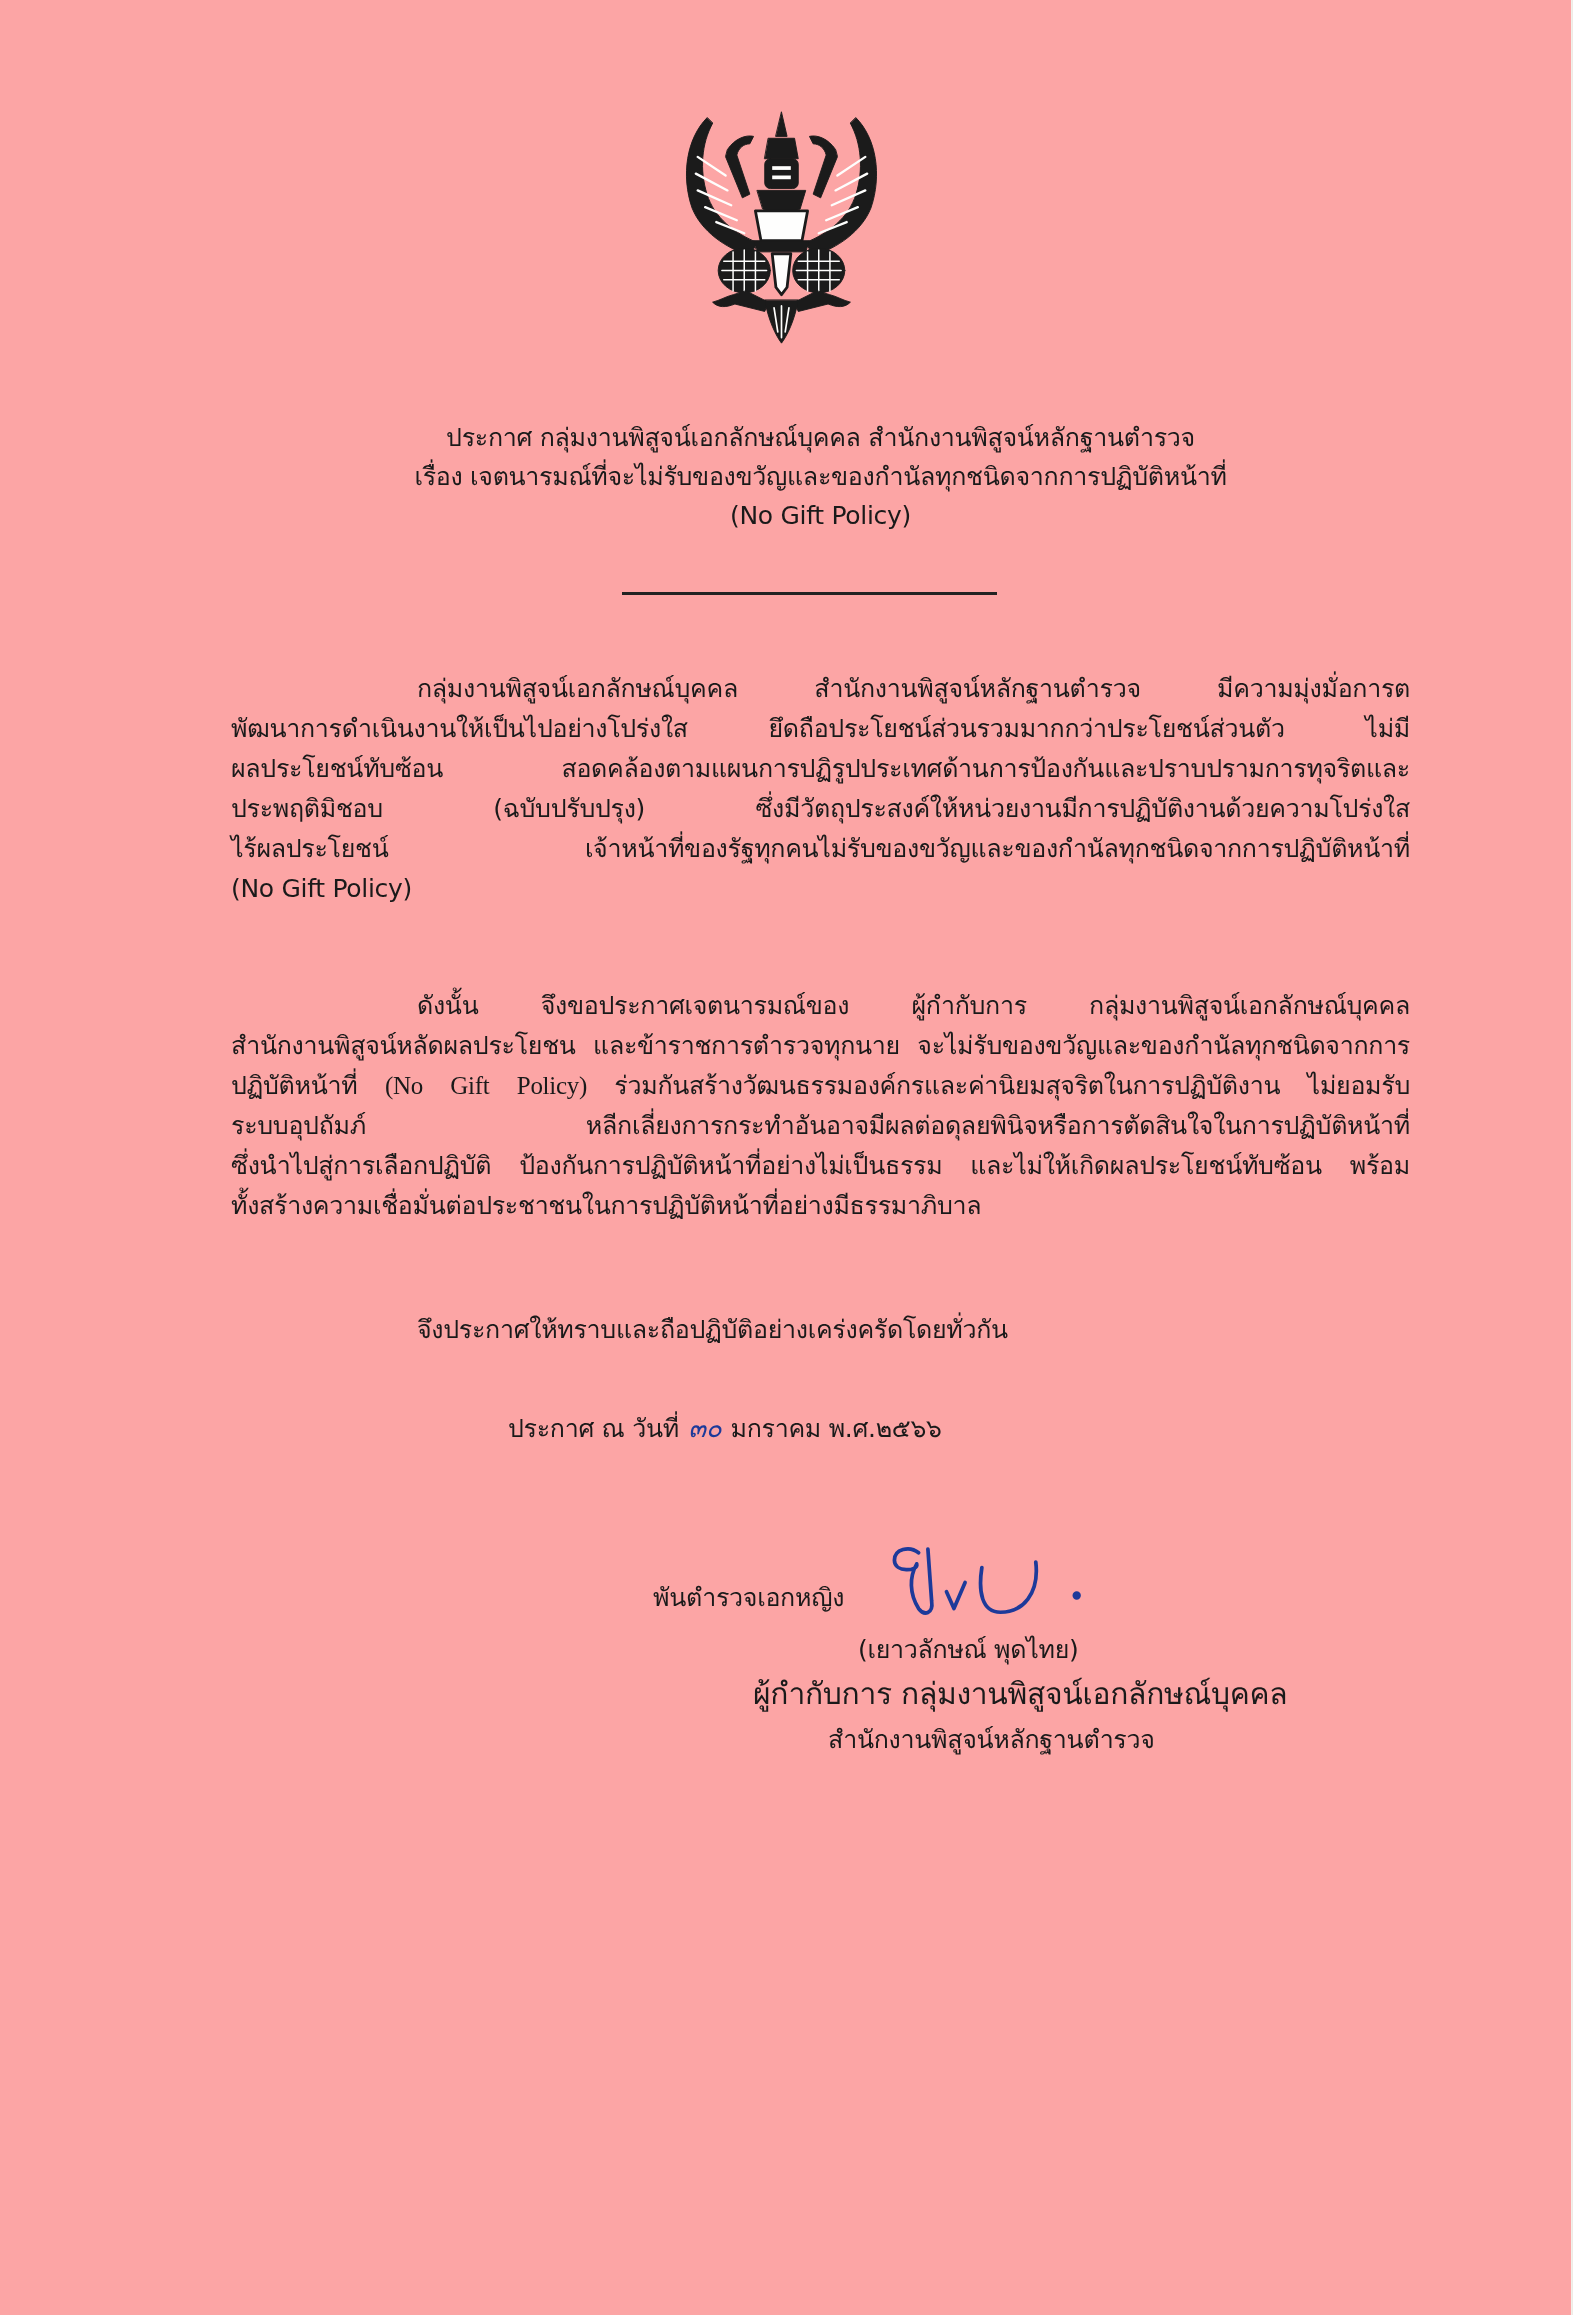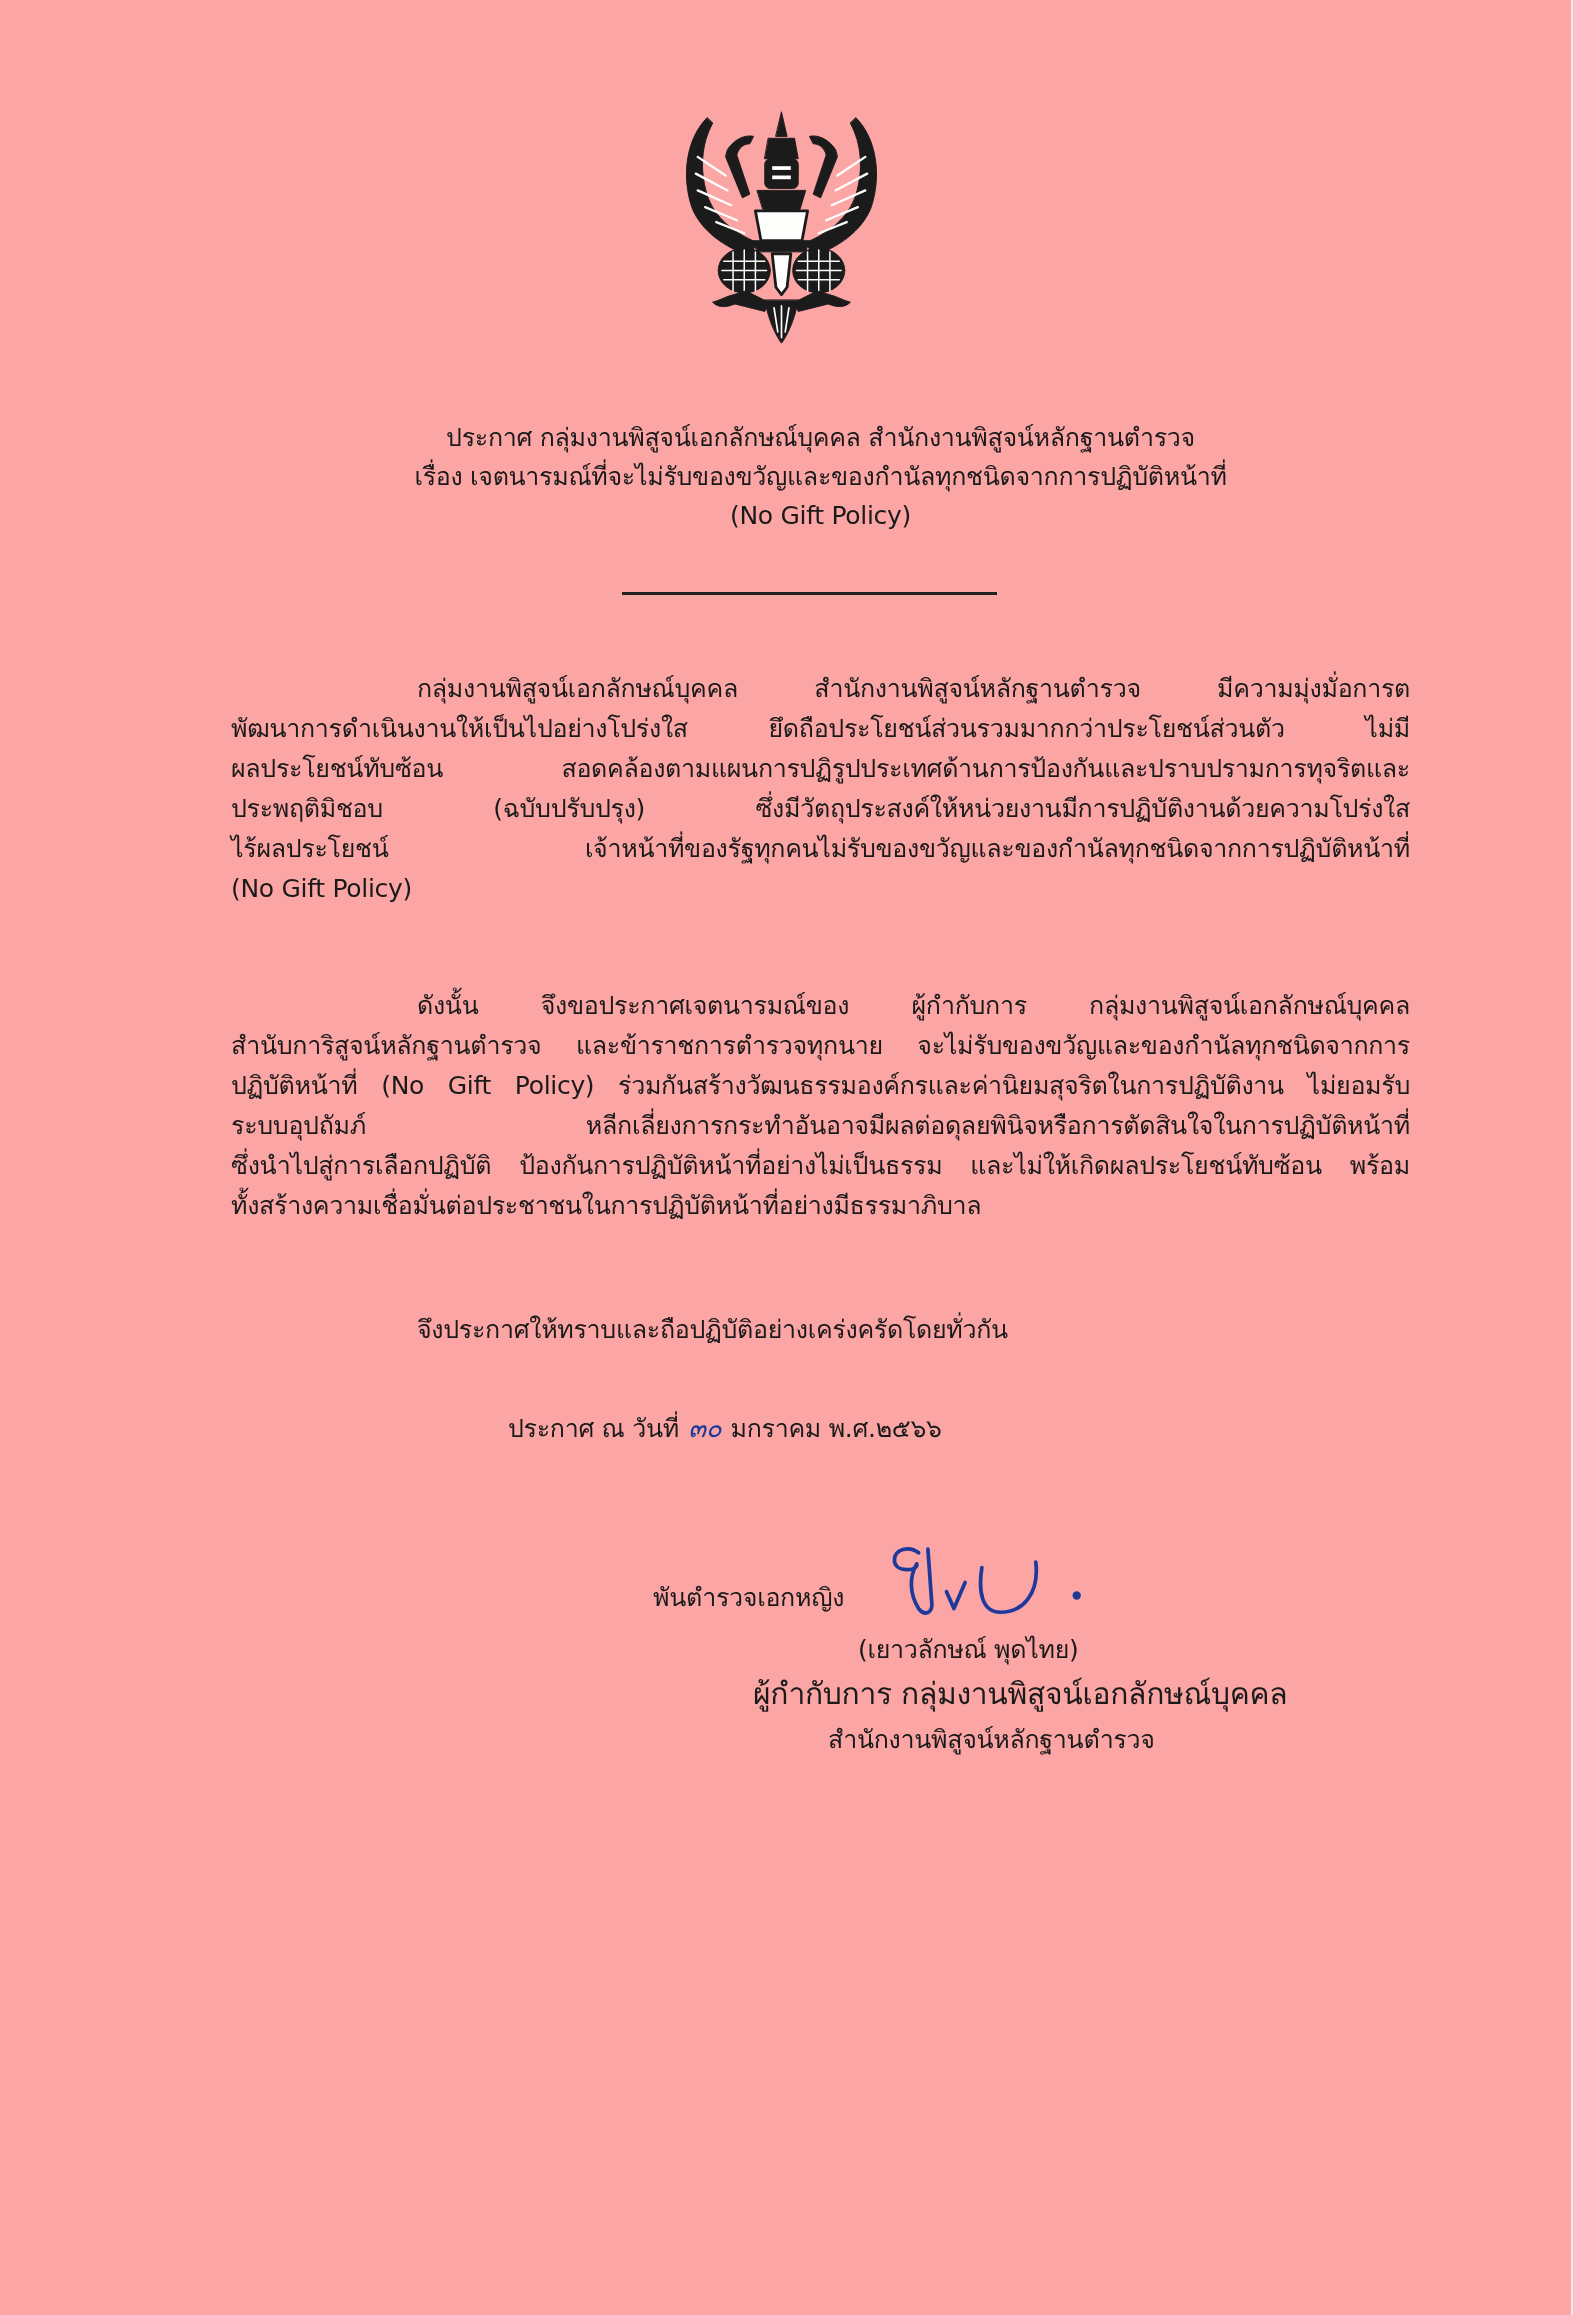--- a/index.html
+++ b/index.html
@@ -64,21 +64,21 @@
       text-align: justify;
       text-align-last: justify;
     }
     .body-text .line.last {
       text-align-last: left;
     }
     .body-text .line.indent {
       padding-left: 186px;
     }
     .para1 { top: 669px; }
-    .para2 { top: 986px; }
+    .para2 { top: 986px; font-family: Liberation Serif, serif; }
     .closing {
       position: absolute;
       left: 417px; top: 1310px;
       font-size: 25px;
       line-height: 39px;
       letter-spacing: -0.3px;
       white-space: nowrap;
     }
     .date-line {
       position: absolute;
@@ -219,21 +219,21 @@
     <span class="line indent">กลุ่มงานพิสูจน์เอกลักษณ์บุคคล สำนักงานพิสูจน์หลักฐานตำรวจ มีความมุ่งมั่อการต</span>
     <span class="line">พัฒนาการดำเนินงานให้เป็นไปอย่างโปร่งใส ยึดถือประโยชน์ส่วนรวมมากกว่าประโยชน์ส่วนตัว ไม่มี</span>
     <span class="line">ผลประโยชน์ทับซ้อน สอดคล้องตามแผนการปฏิรูปประเทศด้านการป้องกันและปราบปรามการทุจริตและ</span>
     <span class="line">ประพฤติมิชอบ (ฉบับปรับปรุง) ซึ่งมีวัตถุประสงค์ให้หน่วยงานมีการปฏิบัติงานด้วยความโปร่งใส</span>
     <span class="line">ไร้ผลประโยชน์ เจ้าหน้าที่ของรัฐทุกคนไม่รับของขวัญและของกำนัลทุกชนิดจากการปฏิบัติหน้าที่</span>
     <span class="line last">(No Gift Policy)</span>
   </div>
 
   <div class="body-text para2">
     <span class="line indent">ดังนั้น จึงขอประกาศเจตนารมณ์ของ ผู้กำกับการ กลุ่มงานพิสูจน์เอกลักษณ์บุคคล</span>
-    <span class="line">สำนับการิสูจน์หลักฐานตำรวจ และข้าราชการตำรวจทุกนาย จะไม่รับของขวัญและของกำนัลทุกชนิดจากการ</span>
+    <span class="line">สำนักงานพิสูจน์หลัดผลประโยชน และข้าราชการตำรวจทุกนาย จะไม่รับของขวัญและของกำนัลทุกชนิดจากการ</span>
     <span class="line">ปฏิบัติหน้าที่ (No Gift Policy) ร่วมกันสร้างวัฒนธรรมองค์กรและค่านิยมสุจริตในการปฏิบัติงาน ไม่ยอมรับ</span>
     <span class="line">ระบบอุปถัมภ์ หลีกเลี่ยงการกระทำอันอาจมีผลต่อดุลยพินิจหรือการตัดสินใจในการปฏิบัติหน้าที่</span>
     <span class="line">ซึ่งนำไปสู่การเลือกปฏิบัติ ป้องกันการปฏิบัติหน้าที่อย่างไม่เป็นธรรม และไม่ให้เกิดผลประโยชน์ทับซ้อน พร้อม</span>
     <span class="line last">ทั้งสร้างความเชื่อมั่นต่อประชาชนในการปฏิบัติหน้าที่อย่างมีธรรมาภิบาล</span>
   </div>
 
   <div class="closing">จึงประกาศให้ทราบและถือปฏิบัติอย่างเคร่งครัดโดยทั่วกัน</div>
 
   <div class="date-line">
     <span>ประกาศ ณ วันที่</span><span class="handwritten-day">๓๐</span><span>มกราคม พ.ศ.๒๕๖๖</span>

